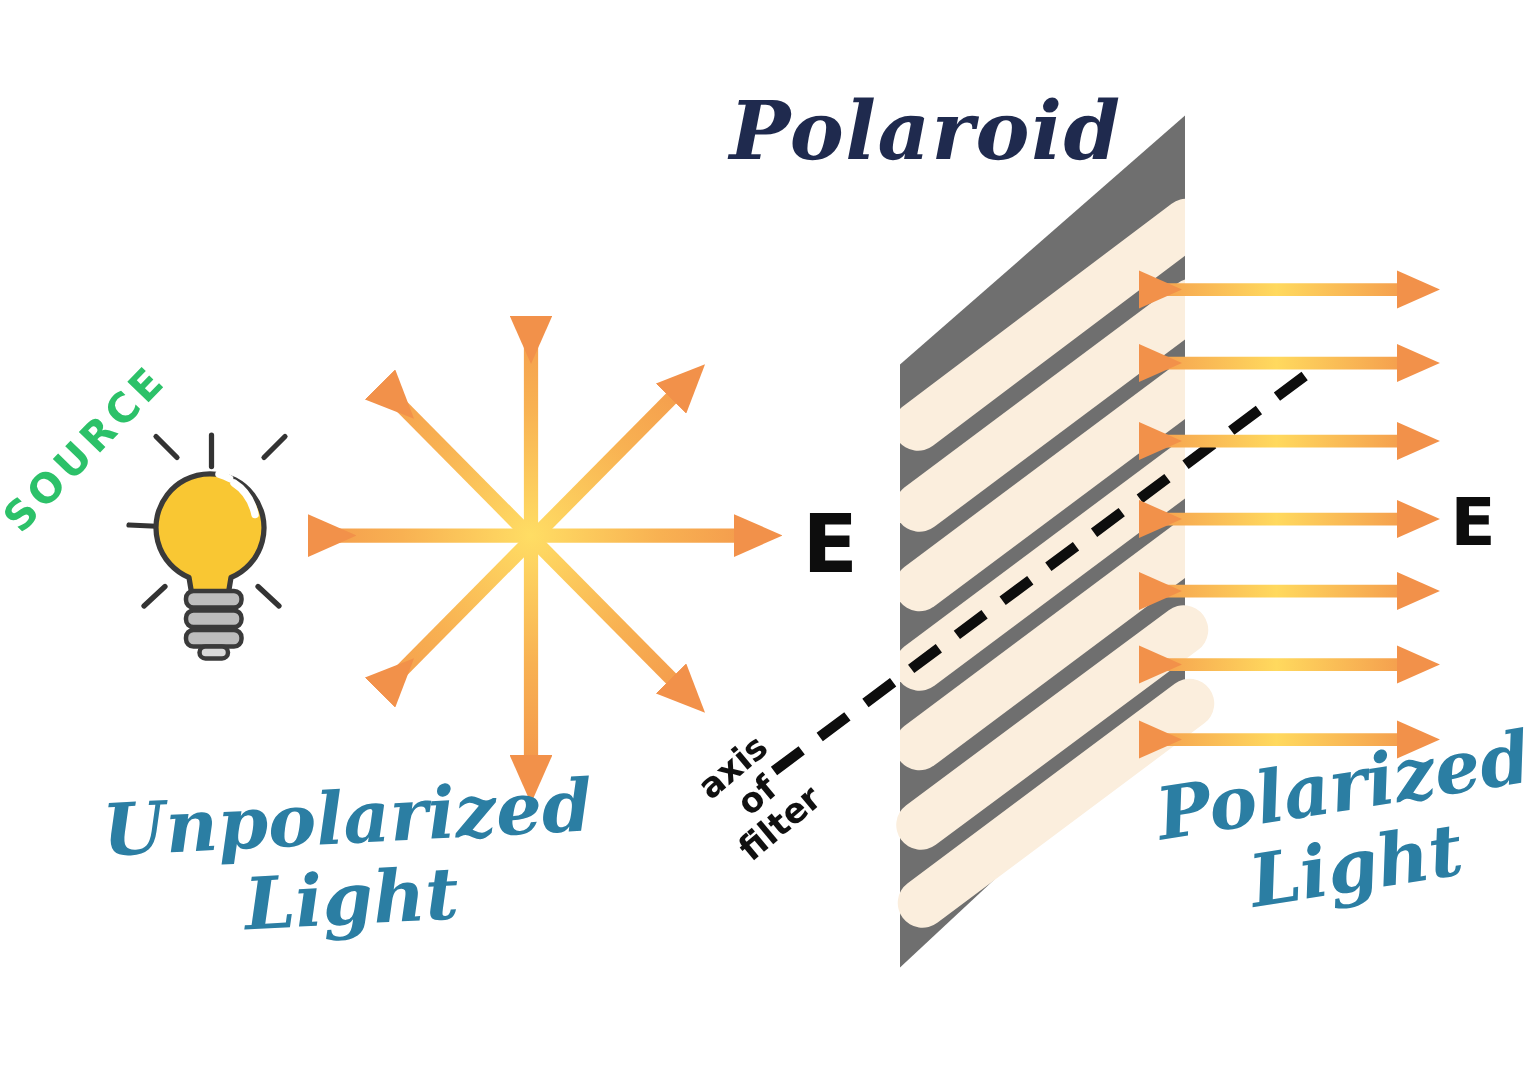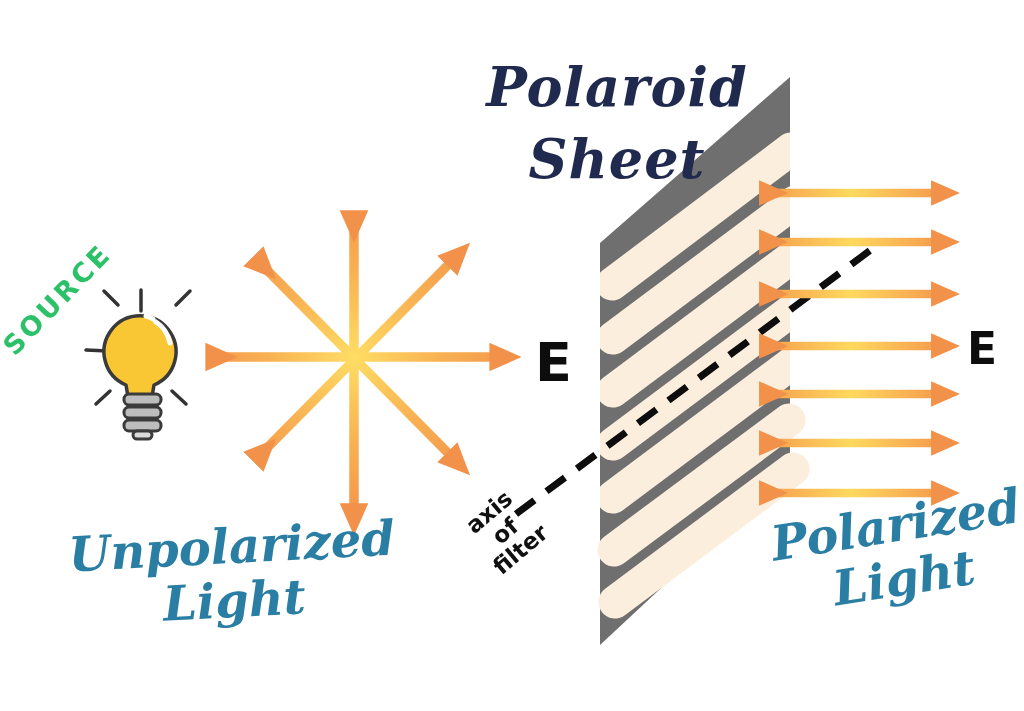--- a/index.html
+++ b/index.html
@@ -133,21 +133,20 @@
         <rect x="124" y="394" width="37" height="11" rx="5"></rect>
         <rect x="124" y="407" width="37" height="11" rx="5"></rect>
         <rect x="124" y="420" width="37" height="11" rx="5"></rect>
         <rect x="133" y="431" width="19" height="8" rx="4" fill="#d9d9d9"></rect>
       </g>
     </g>
   </svg>
 
   <div class="label script-text title-block">
     <span class="line">Polaroid</span>
-    <span class="line">Sheet</span>
   </div>
 
   <div class="label source-label">SOURCE</div>
 
   <div class="label e-label e-left">E</div>
   <div class="label e-label e-right">E</div>
 
   <div class="label axis-label">
     <span class="line">axis</span>
     <span class="line">of</span>

